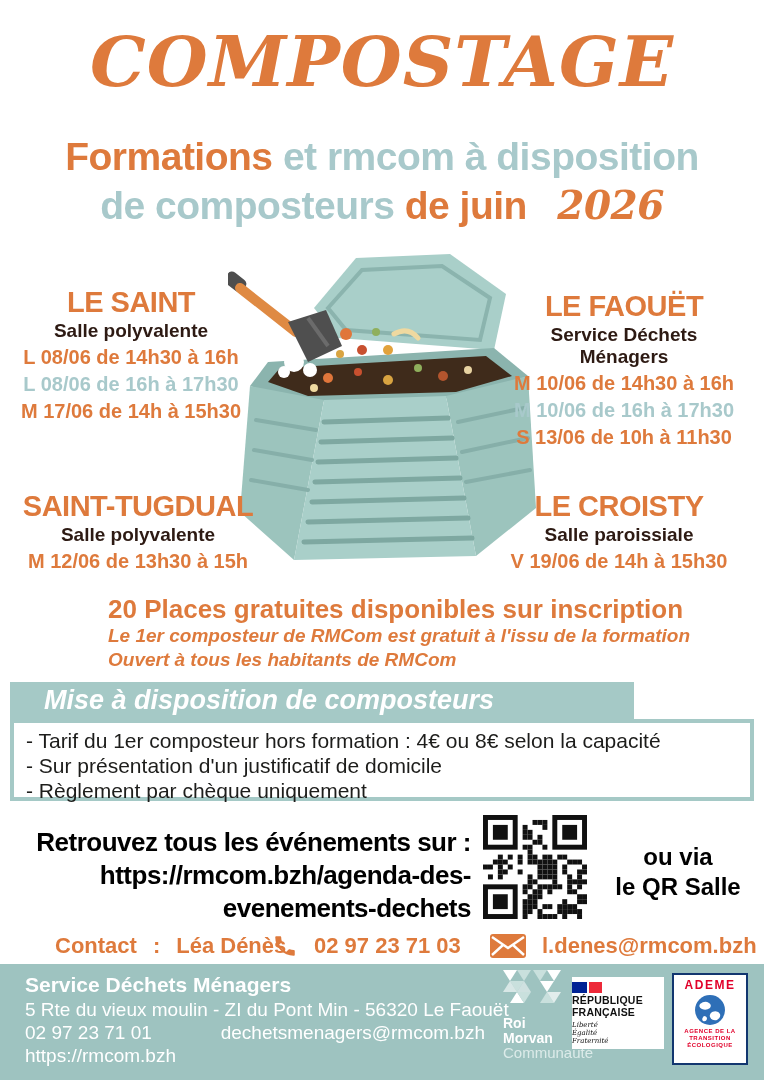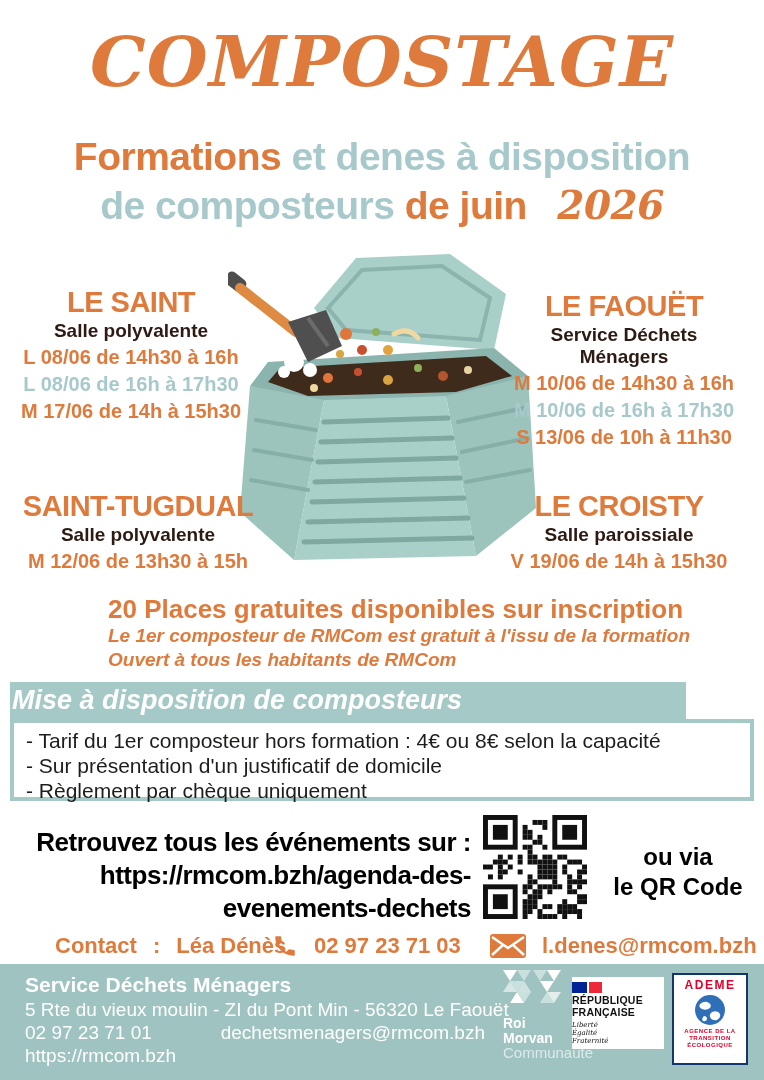--- a/index.html
+++ b/index.html
@@ -35,23 +35,23 @@
   #le-faouet .venue{max-width:180px;}
   #saint-tugdual{left:0;top:490px;width:276px;}
   #le-croisty{left:484px;top:490px;width:270px;}
 
   .composter{position:absolute;left:228px;top:250px;width:312px;height:338px;}
 
   .places{position:absolute;right:16px;top:594px;width:640px;text-align:left;color:var(--orange);}
   .places .p-title{font-size:26px;font-weight:800;line-height:30px;}
   .places .p-note{font-size:19px;font-style:italic;font-weight:700;line-height:24px;}
 
-  .dispo-banner{position:absolute;left:10px;top:682px;width:676px;height:37px;
+  .dispo-banner{position:absolute;left:10px;top:682px;width:624px;height:37px;
     background:var(--teal-bg);color:#fff;font-style:italic;font-weight:800;
-    font-size:27px;line-height:37px;padding-left:2px;}
+    font-size:27px;line-height:37px;padding-left:34px;}
   .dispo-box{position:absolute;left:10px;top:719px;width:744px;height:82px;
     border:4px solid var(--teal-bg);background:#fff;padding:5px 0 0 12px;}
   .dispo-box .bullet{font-size:21px;color:var(--ink);line-height:25px;}
 
   .events-text{position:absolute;left:15px;top:826px;width:456px;text-align:right;
     font-weight:800;font-size:26px;line-height:33px;color:#000;letter-spacing:-0.5px;}
 
   .qr{position:absolute;left:483px;top:815px;width:104px;height:104px;}
   .qr svg{width:100%;height:100%;}
 
@@ -90,21 +90,21 @@
   .ademe-tag{font-size:6px;font-weight:800;color:#E1002A;line-height:7px;letter-spacing:0.5px;}
 </style>
 </head>
 <body>
 
 <div class="page">
 
   <div class="title">COMPOSTAGE</div>
 
   <div class="subtitle sub1">
-    <span class="c-orange">Formations</span><span class="c-teal"> et denes à disposition</span>
+    <span class="c-orange">Formations</span><span class="c-teal"> et rmcom à disposition</span>
   </div>
   <div class="subtitle sub2">
     <span class="c-teal">de composteurs</span><span class="c-orange"> de juin </span><span class="c-orange year">2026</span>
   </div>
 
   <svg class="composter" viewBox="0 0 312 338">
 
     <polygon points="86,58 128,8 222,4 278,44 266,100 110,88" fill="#A9CFC9"></polygon>
     <polygon points="100,58 134,20 214,16 262,48 252,90 118,80" fill="none" stroke="#8BB4AE" stroke-width="4"></polygon>
 
@@ -346,21 +346,21 @@
           <rect x="64" y="8" width="12" height="12"></rect>
         <rect x="0" y="56" width="28" height="28"></rect>
           <rect x="4" y="60" width="20" height="20" fill="#fff"></rect>
           <rect x="8" y="64" width="12" height="12"></rect>
       </g>
     </svg>
   </div>
 
   <div class="or-text">
     <div>ou via</div>
-    <div>le QR Code</div>
+    <div>le QR Salle</div>
   </div>
 
   <div class="contact-row">
     <div class="grp" style="left:55px;">
       <span class="lbl">Contact</span>
         <span class="val"> : </span>
         <span class="val">Léa Dénès</span>
     </div>
     <div class="grp" style="left:272px;">
       <span class="icn">

